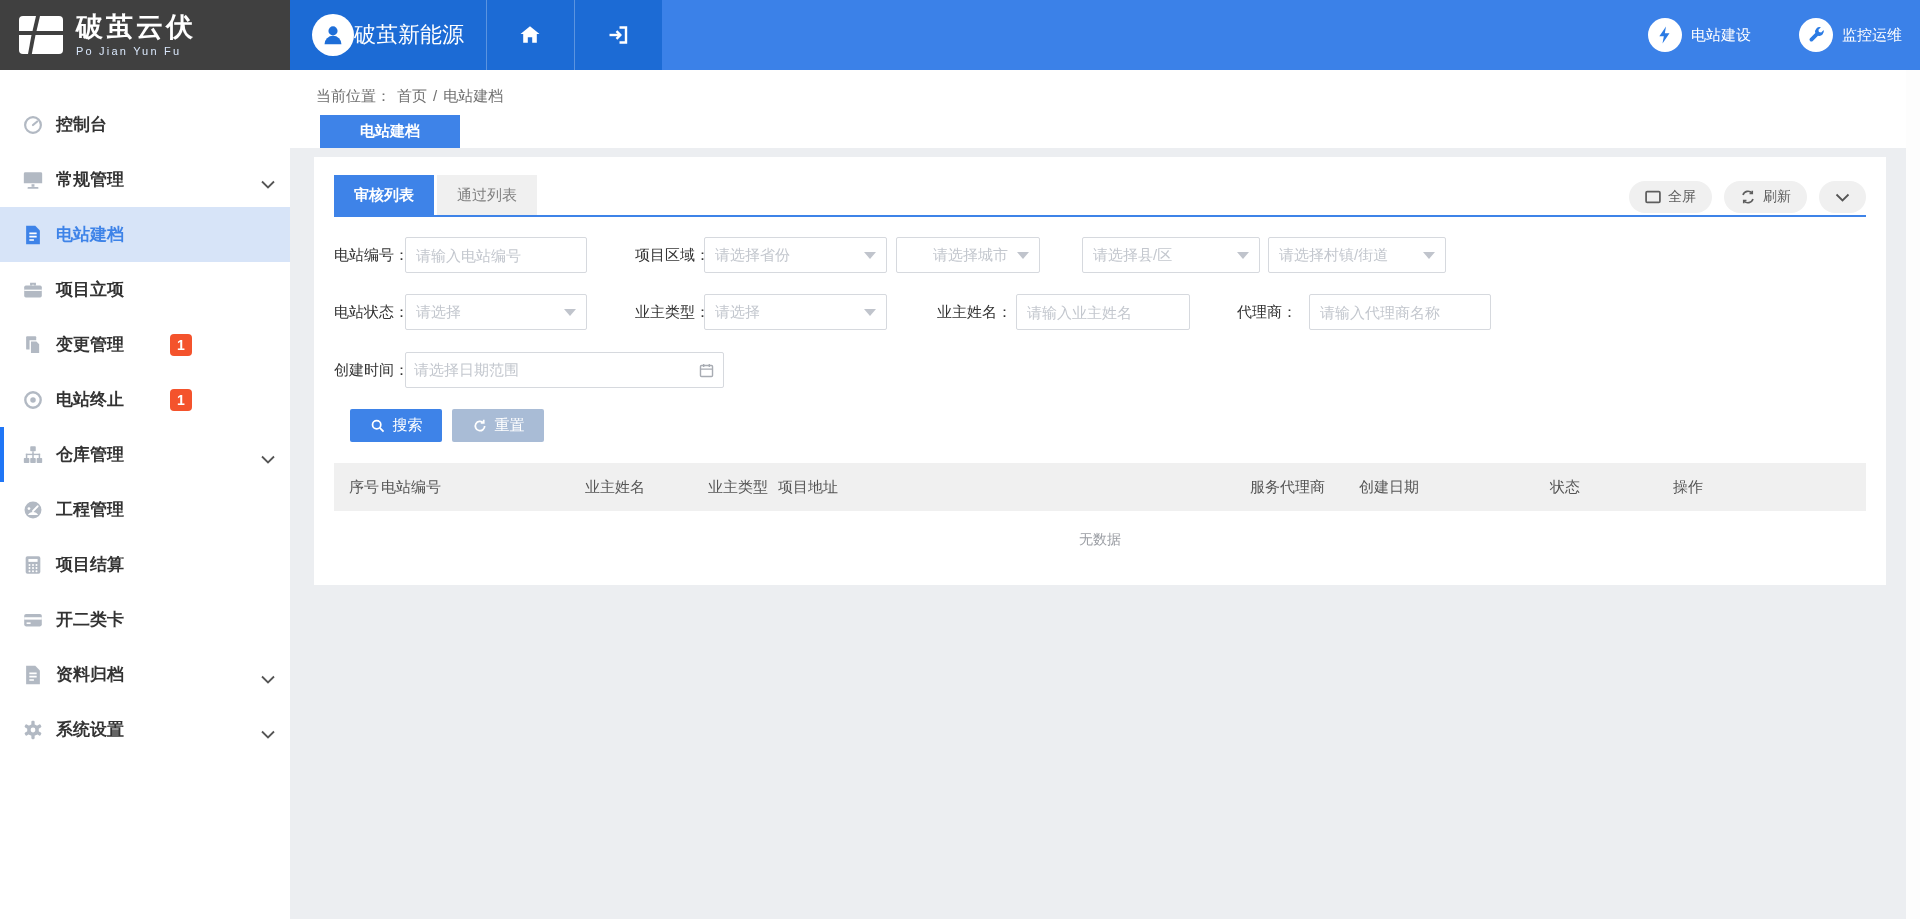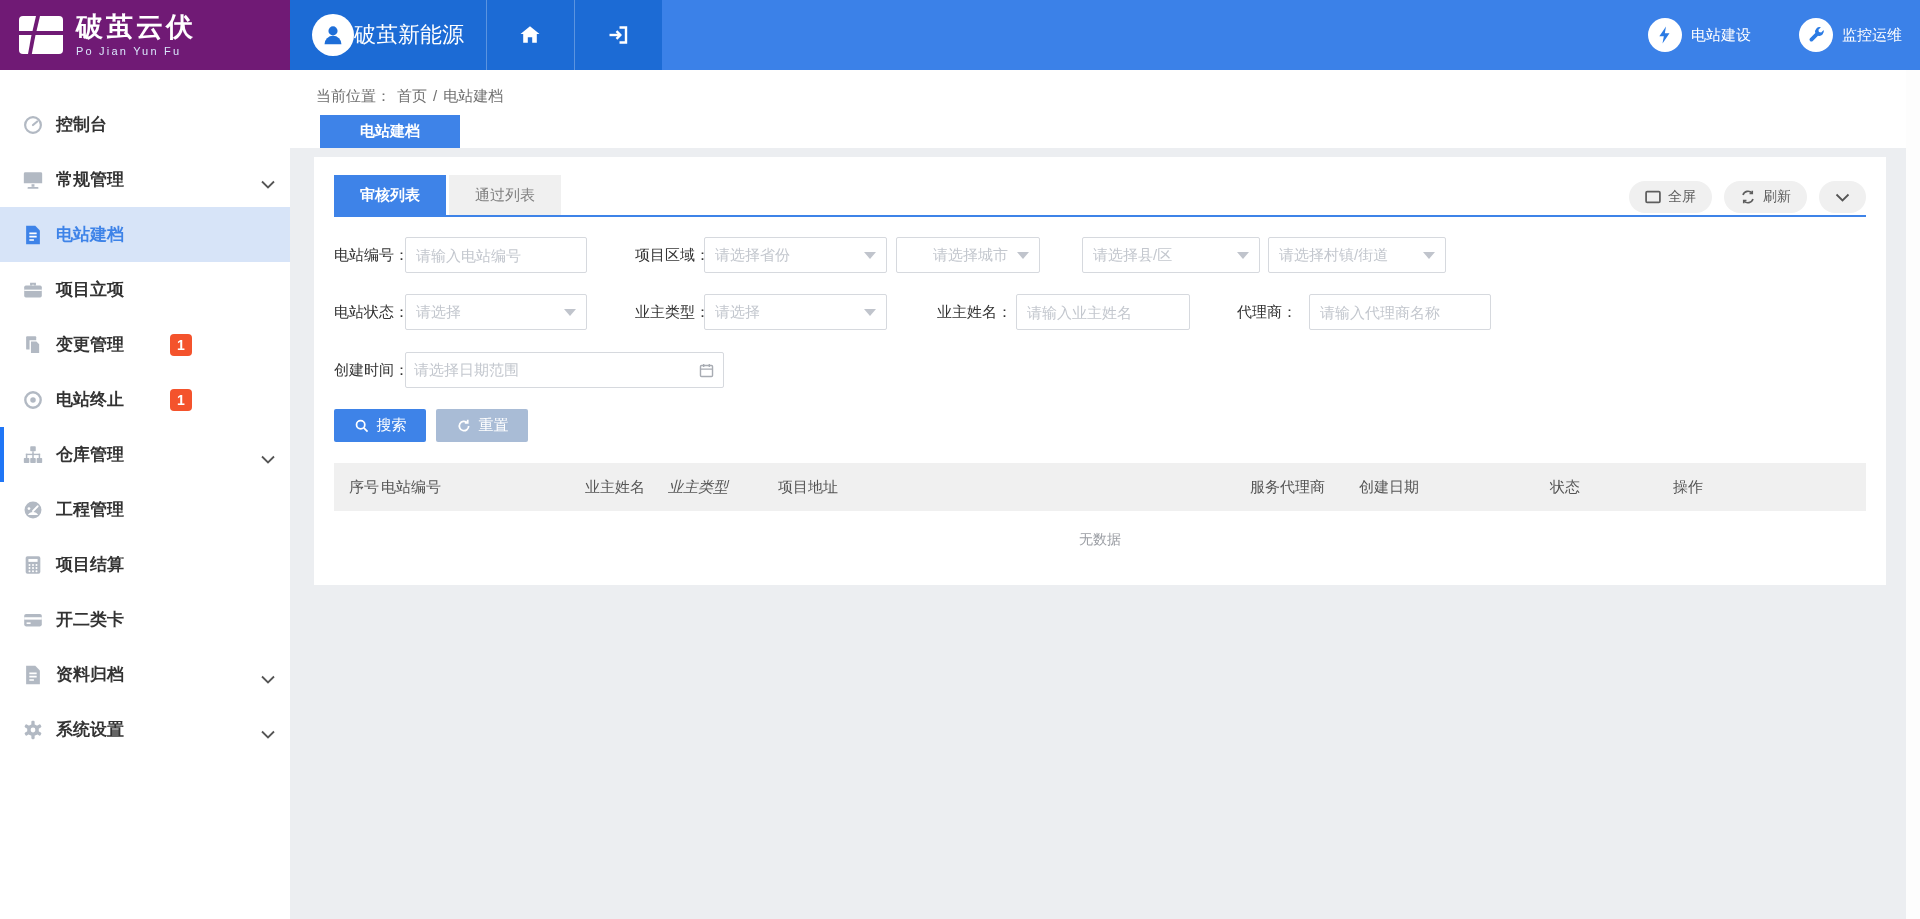--- a/index.html
+++ b/index.html
@@ -1,21 +1,21 @@
 <!DOCTYPE html>
 <html><head>
 <meta charset="utf-8">
 <style>
   * { margin:0; padding:0; box-sizing:border-box; }
   body { font-family:"Liberation Sans","DejaVu Sans",sans-serif; background:#ECEEF1; }
   .app { position:relative; width:1920px; height:919px; background:#ECEEF1; overflow:hidden; }
 
   
   .header { position:absolute; top:0; left:0; right:0; height:70px; display:flex; }
-  .logo-area { width:290px; background:#701a75; display:flex; align-items:center; padding-left:18px; }
+  .logo-area { width:290px; background:#404040; display:flex; align-items:center; padding-left:18px; }
   .logo-mark { width:46px; height:44px; flex:0 0 auto; }
   .logo-text { margin-left:12px; }
   .logo-cn { color:#fff; font-size:27px; font-weight:bold; letter-spacing:3px; line-height:1; }
   .logo-en { color:#D9E7FB; font-size:11px; letter-spacing:2.2px; margin-top:4px; }
   .header-dark { width:372px; background:#1C6BD5; display:flex; align-items:stretch; }
   .user-chip { display:flex; align-items:center; padding:0 22px; flex:1; }
   .avatar { width:42px; height:42px; border-radius:50%; background:#fff; display:flex; align-items:center; justify-content:center; }
   .user-name { color:#fff; font-size:22px; margin-left:0; white-space:nowrap; }
   .hd-divider { width:1px; background:rgba(255,255,255,0.28); }
   .hd-btn { width:100px; display:flex; align-items:center; justify-content:center; cursor:pointer; }
@@ -44,37 +44,37 @@
   .crumb span { margin-right:6px; }
   .crumb .crumb-link { cursor:pointer; }
   .page-tab { position:absolute; left:30px; bottom:0; width:140px; height:33px; background:#3E83E8;
               color:#fff; font-size:15px; font-weight:bold; display:flex; align-items:center; justify-content:center; cursor:pointer; }
   .content { position:absolute; top:78px; left:0; right:0; bottom:0; background:#ECEEF1; }
   .scroll-strip { position:absolute; top:0; right:0; bottom:0; width:14px; background:#FDFDFD; }
 
   
   .panel { position:absolute; left:24px; top:9px; width:1572px; height:428px; background:#fff; }
   .ptabs { position:absolute; left:20px; right:20px; top:18px; height:42px; border-bottom:2px solid #3E83E8; display:flex; }
-  .ptab { height:40px; padding:0 26px; display:flex; align-items:center; font-size:15px; background:#F0F0F0; color:#808080; margin-right:3px; cursor:pointer; }
+  .ptab { height:40px; padding:0 20px; display:flex; align-items:center; font-size:15px; background:#F0F0F0; color:#808080; margin-right:3px; cursor:pointer; }
   .ptab.active { background:#3E83E8; color:#fff; font-weight:bold; }
   .ptoolbar { position:absolute; right:20px; top:24px; display:flex; gap:12px;text-align:center; }
   .pill { height:32px; border-radius:16px; background:#F0F0F0; color:#5E5E5E; font-size:14px;
           display:flex; align-items:center; padding:0 16px; gap:7px; cursor:pointer; }
 
   .flabel { position:absolute; font-size:15px; color:#333; line-height:36px; white-space:nowrap; }
   .ctl { position:absolute; height:36px; border:1px solid #D6D9DE; border-radius:2px; background:#fff; font-size:15px; }
   input.ctl { padding:0 10px; color:#333; outline:none; font-family:"Liberation Sans","DejaVu Sans",sans-serif; }
   input.ctl::placeholder { color:#C3C7CE; }
   .select { display:flex; align-items:center; justify-content:space-between; padding:0 10px; color:#C3C7CE; cursor:pointer; }
   .caret { width:0; height:0; border-left:6px solid transparent; border-right:6px solid transparent; border-top:7px solid #C0C4CC; }
   .date-ctl { display:flex; align-items:center; justify-content:space-between; padding:0 8px; color:#C3C7CE; cursor:pointer; }
 
   .btn { position:absolute; top:252px; width:92px; height:33px; border:none; border-radius:2px; color:#fff; font-size:15px;
          display:flex; align-items:center; justify-content:center; gap:7px; cursor:pointer;
-         font-family:"Liberation Sans","DejaVu Sans",sans-serif; }
+         font-family:"Liberation Sans","DejaVu Sans",sans-serif;margin-left:16px; }
   .btn-search { left:20px; background:#3E83E8; }
   .btn-reset  { left:122px; background:#A9BCD6; }
 
   .thead { position:absolute; left:20px; right:20px; top:306px; height:48px; background:#F0F0F0; }
   .th { position:absolute; top:0; line-height:48px; font-size:15px; color:#555; white-space:nowrap; }
   .empty { position:absolute; left:20px; right:20px; top:354px; height:56px; line-height:56px; text-align:center;
            color:#9A9DA3; font-size:14px; }
 </style>
 </head>
 <body>
@@ -416,21 +416,21 @@
             <path d="M19 12a7 7 0 1 1-2.1-5"></path>
               <path d="M17.6 2.8v4.4h-4.4"></path>
           </svg>
           <span>重置</span>
         </button>
 
         <div class="thead">
           <span class="th" style="left:15px;">序号</span>
           <span class="th" style="left:47px;">电站编号</span>
           <span class="th" style="left:251px;">业主姓名</span>
-          <span class="th" style="left:334px;font-style:italic;">业主类型</span>
+          <span class="th" style="left:374px;">业主类型</span>
           <span class="th" style="left:444px;">项目地址</span>
           <span class="th" style="left:916px;">服务代理商</span>
           <span class="th" style="left:1025px;">创建日期</span>
           <span class="th" style="left:1216px;">状态</span>
           <span class="th" style="left:1339px;">操作</span>
         </div>
 
         <div class="empty">无数据</div>
       </div>
     </div>

